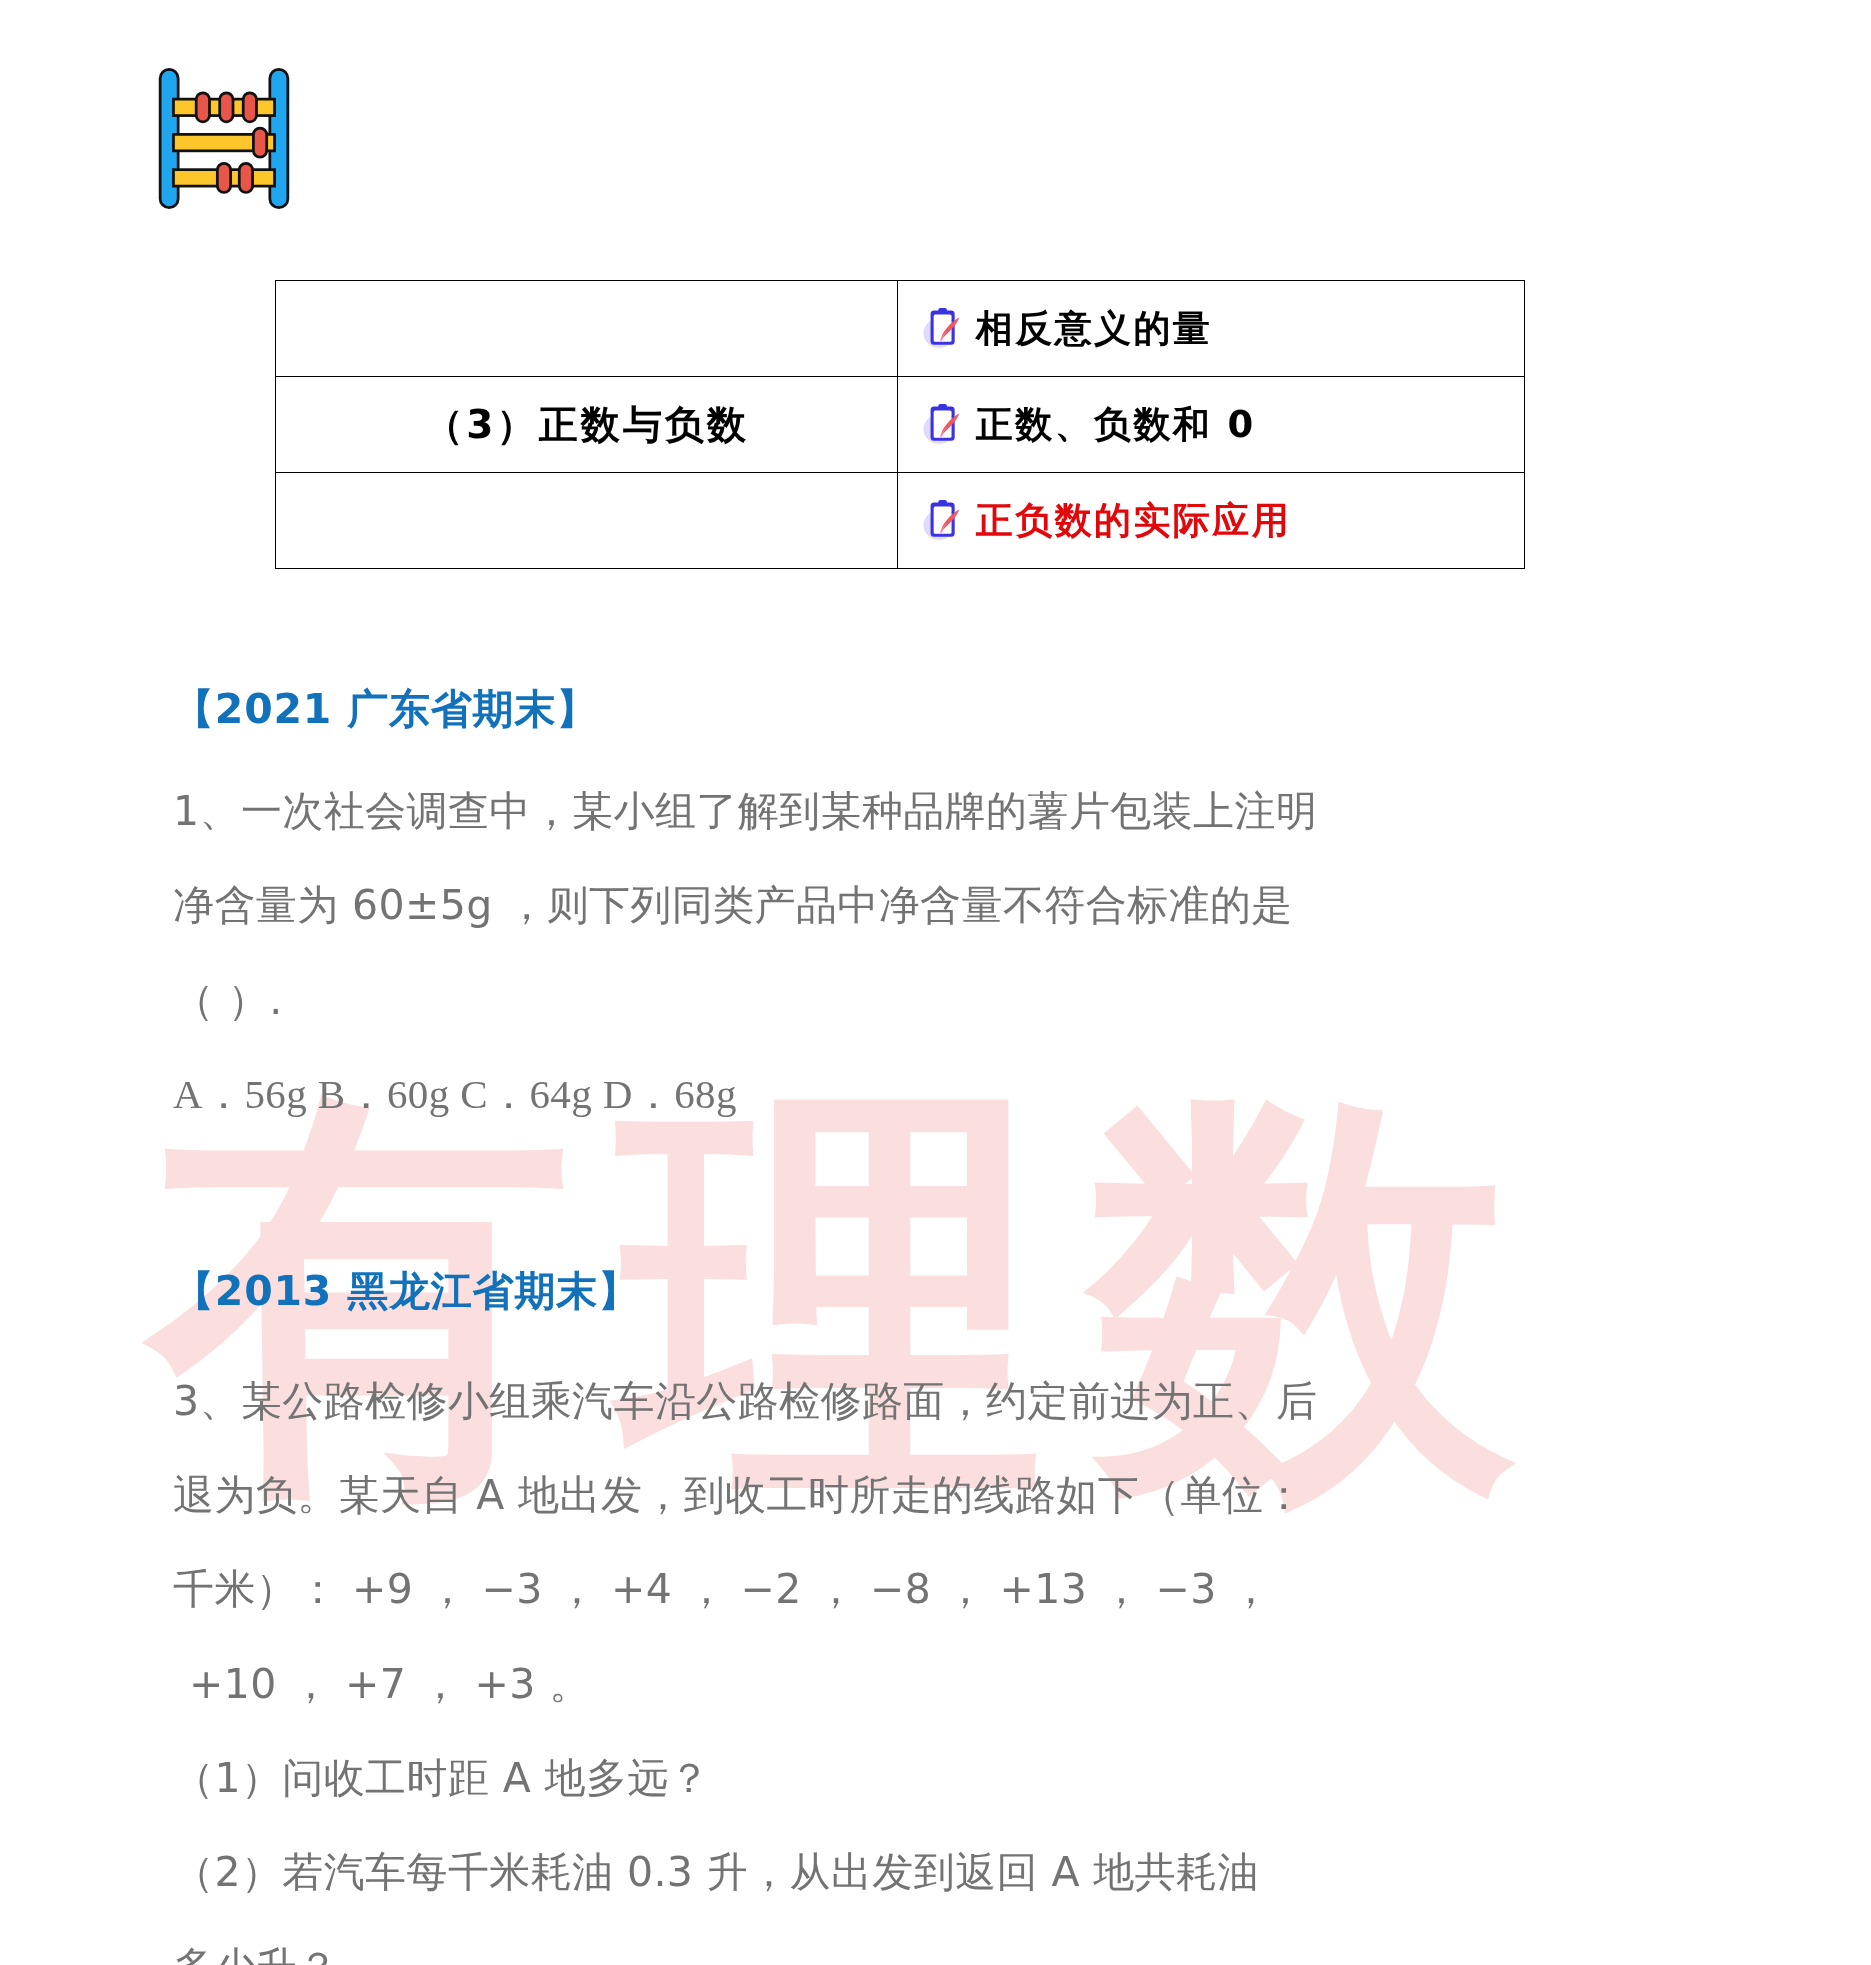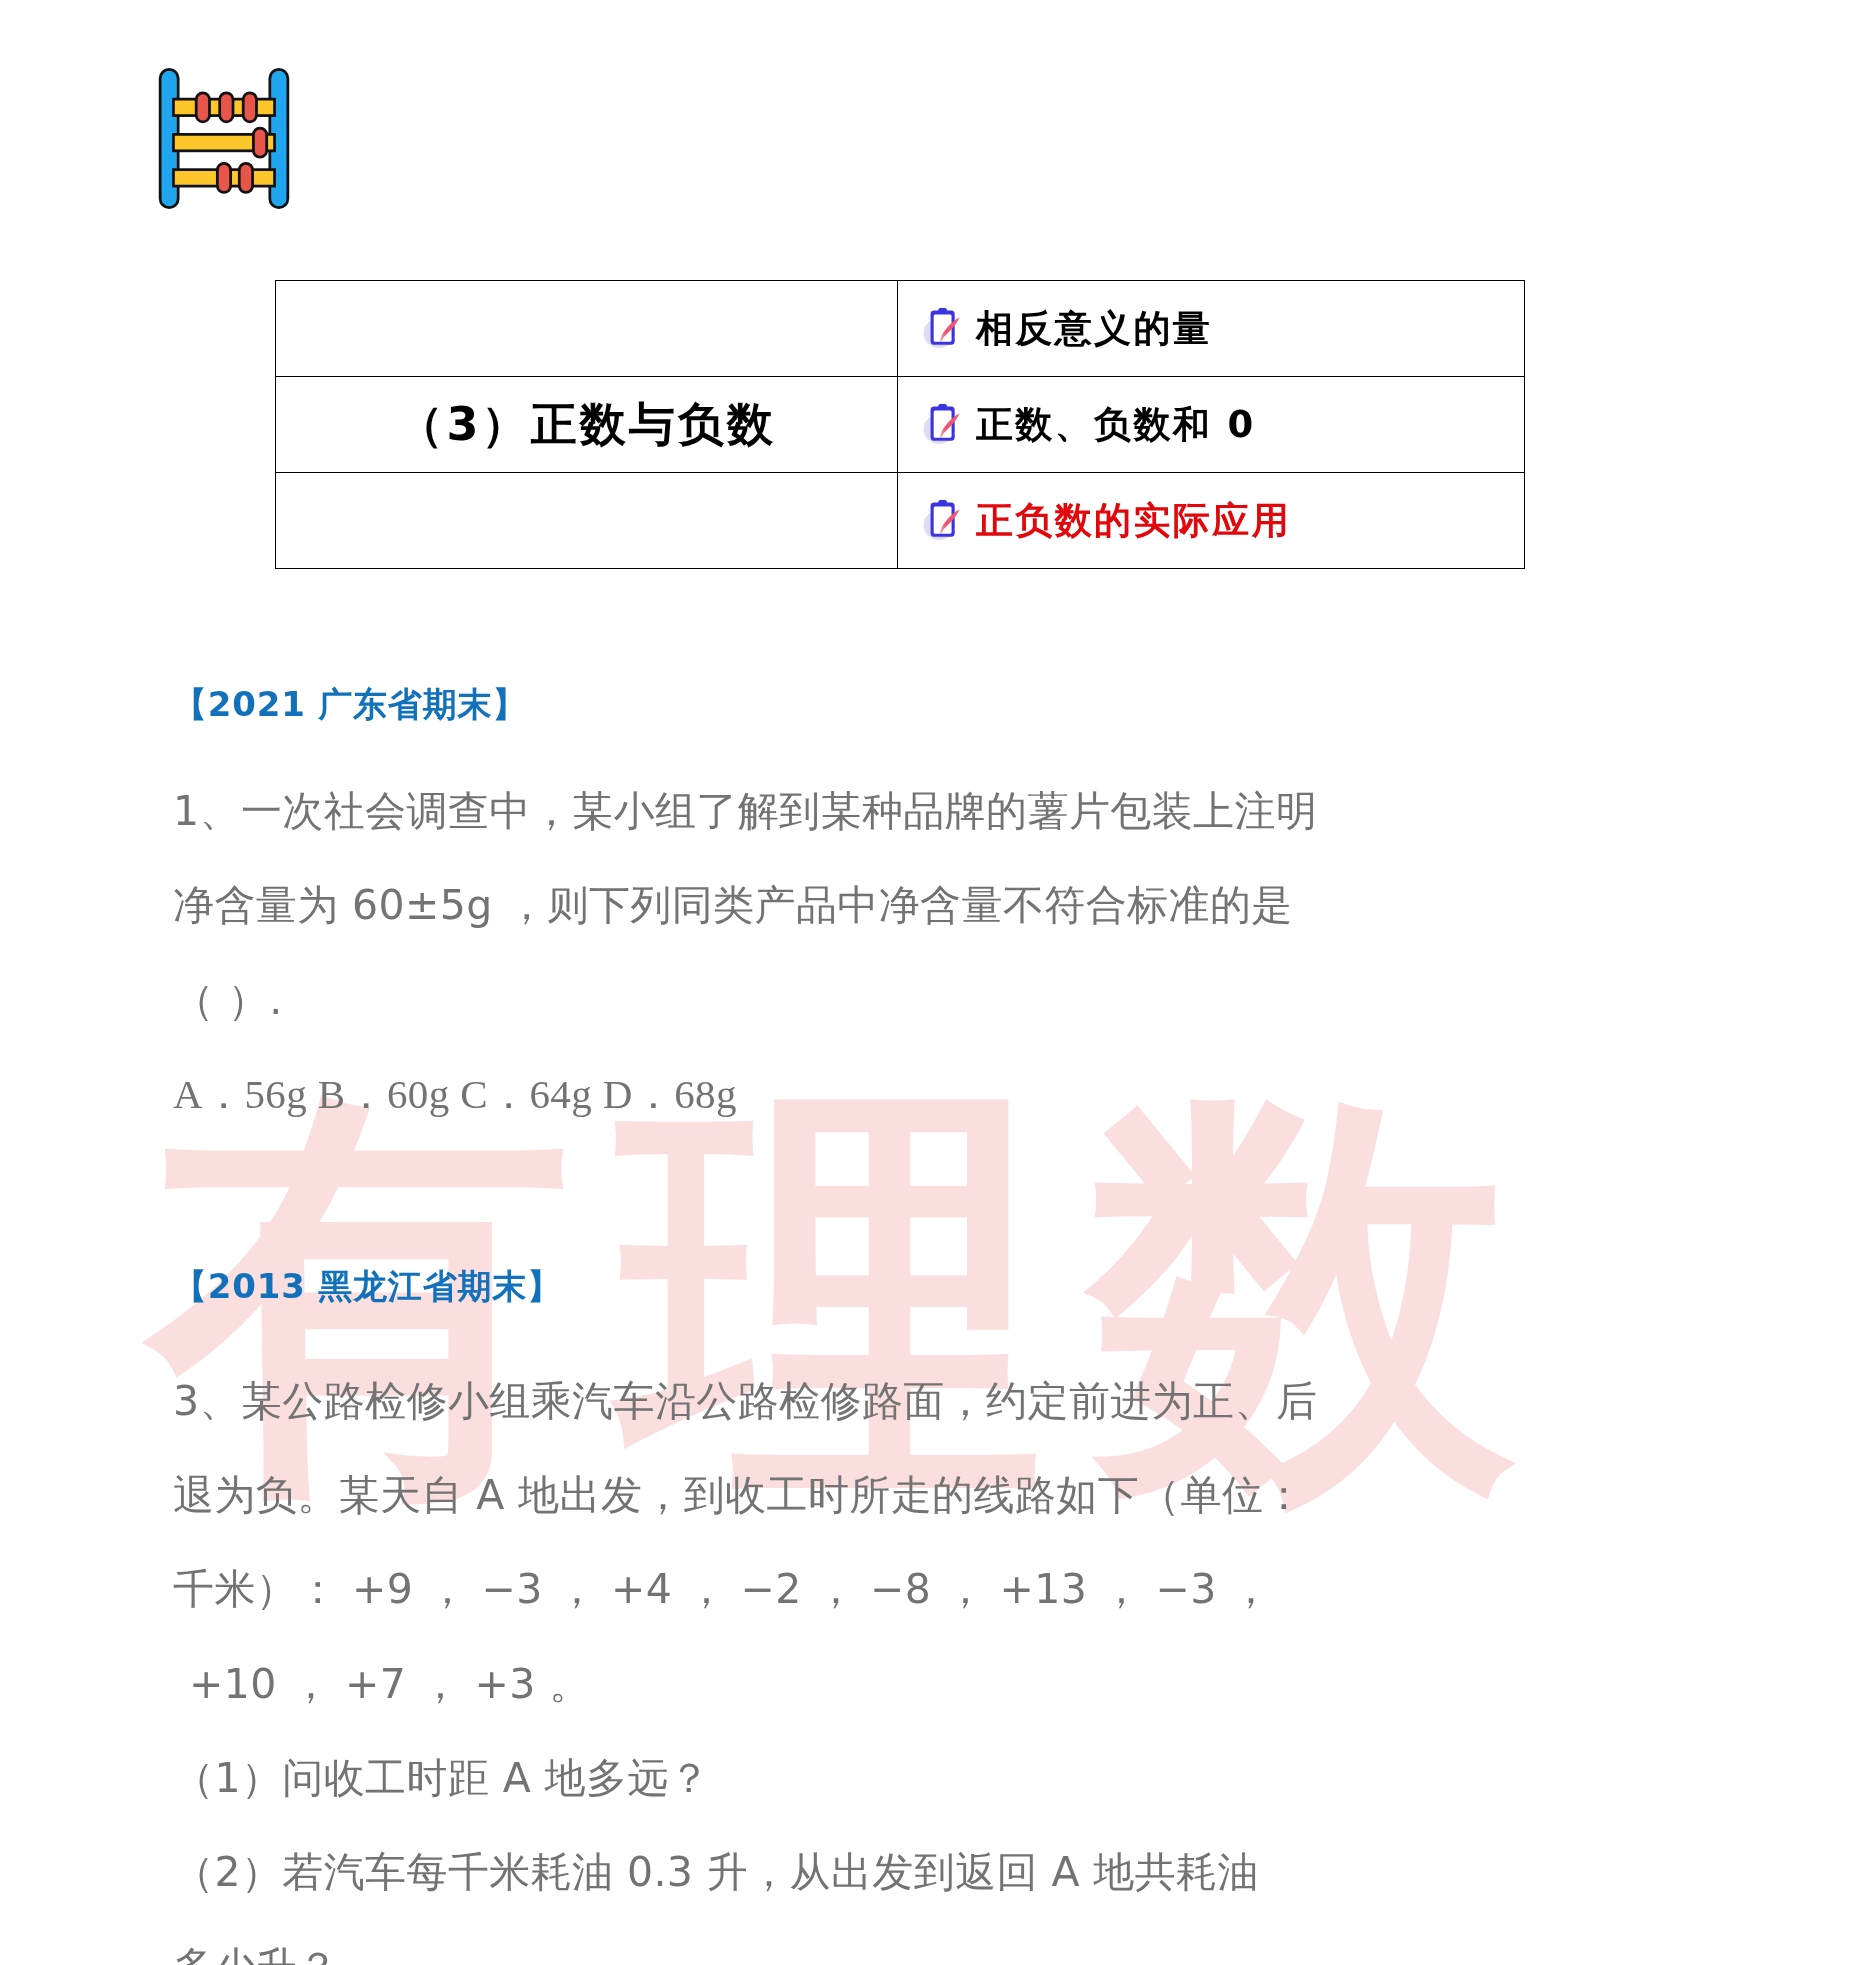--- a/index.html
+++ b/index.html
@@ -75,21 +75,21 @@
     height: 96px;
     vertical-align: middle;
     padding: 0;
   }
   .topic-table td.col-left { width: 623px; text-align: center; }
   .topic-table td.col-right { width: 627px; }
 
   .cat-label {
     font-family: "DejaVu Sans", sans-serif;
     font-weight: 700;
-    font-size: 46px;
+    font-size: 39px;
     letter-spacing: 3.1px;
     color: #000;
     white-space: nowrap;
   }
   .item-row {
     display: flex;
     align-items: center;
     padding-left: 23.6px;
   }
   .clip-icon { flex: 0 0 auto; width: 42px; height: 47px; margin-right: 11.8px; }
@@ -107,21 +107,21 @@
   .content {
     position: absolute;
     left: 0; top: 0;
     width: 100%;
     z-index: 2;
   }
   .src-tag {
     position: absolute;
     font-family: "DejaVu Sans", sans-serif;
     font-weight: 700;
-    font-size: 34px;
+    font-size: 41px;
     letter-spacing: 0.8px;
     color: #1271bb;
     white-space: nowrap;
   }
   .qline {
     position: absolute;
     font-family: "DejaVu Sans", sans-serif;
     font-weight: 400;
     font-size: 41px;
     letter-spacing: 0.4px;

